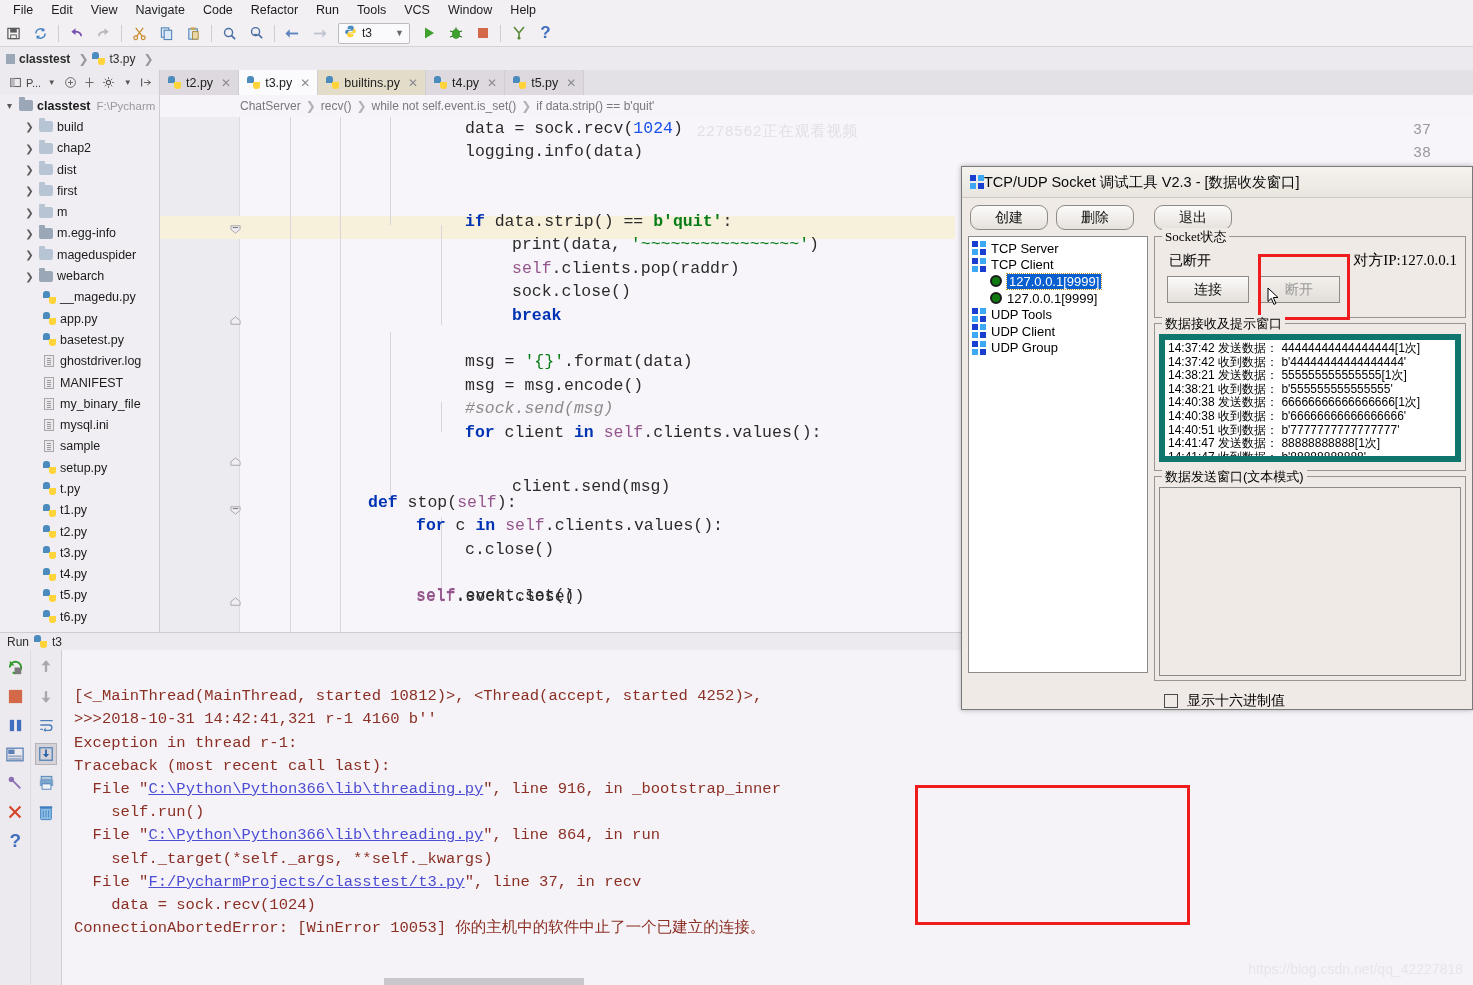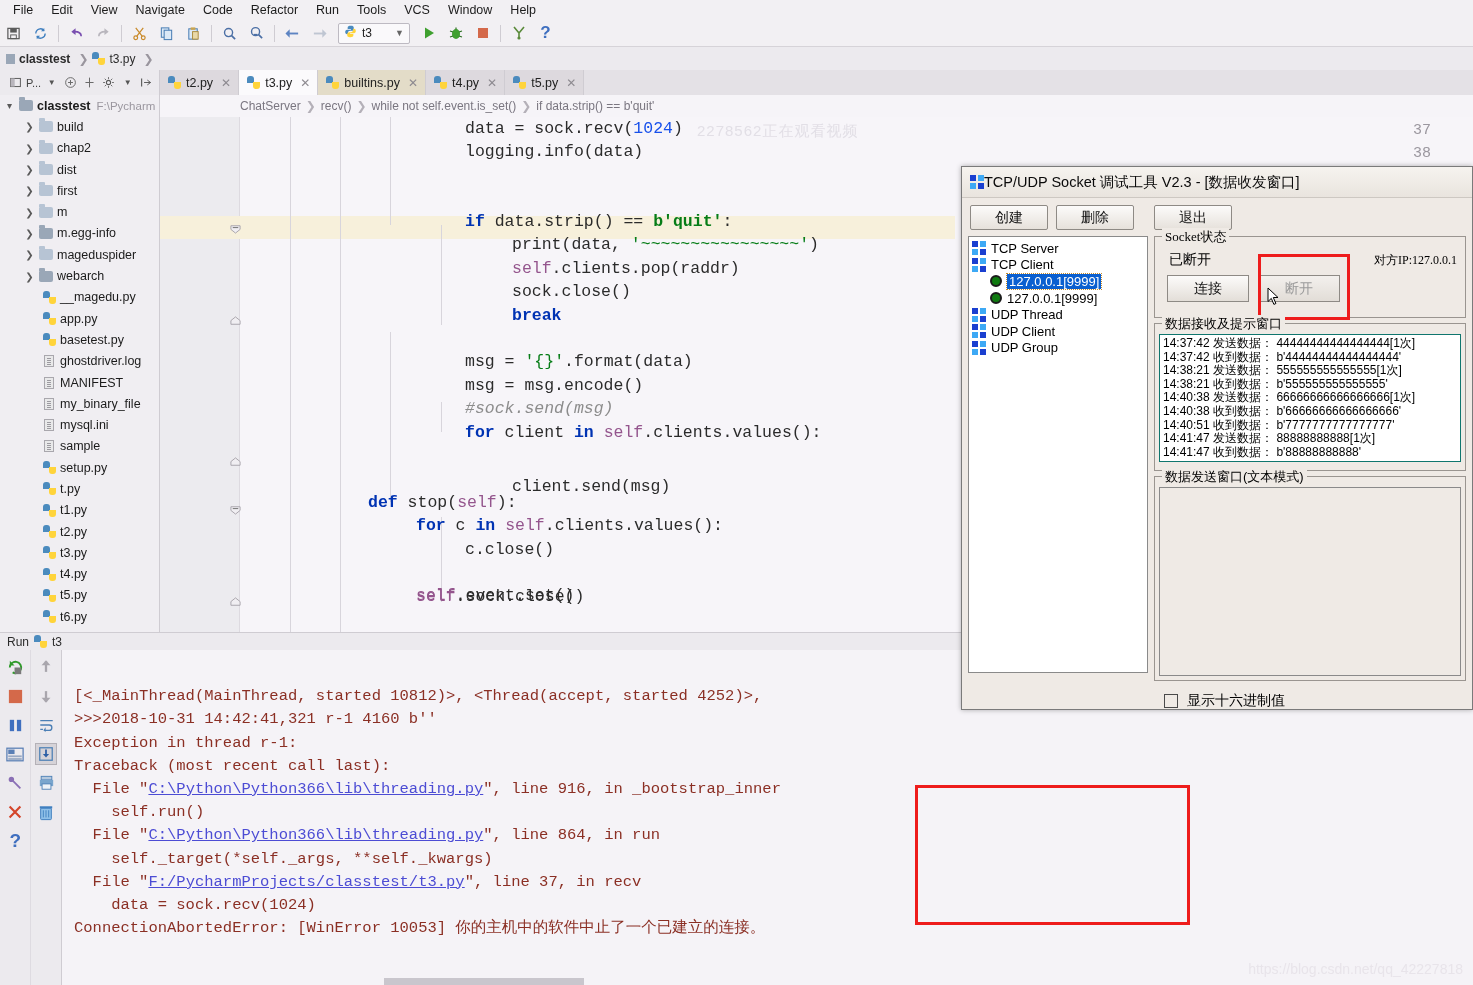--- a/index.html
+++ b/index.html
@@ -171,55 +171,55 @@
     font-size:14.5px; color:#0a0a0a; border-bottom:1px solid #cdc8c2;
   }
   .sqico { width:14px; height:14px; display:grid; grid-template-columns:6px 6px;
     grid-template-rows:6px 6px; gap:2px; }
   .sqico i { display:block; background:#1a3fd0; }
   .sqico i.l { background:#3da9f5; }
   .sockbtns { display:flex; gap:8px; padding:7px 0 6px 8px; }
   .sbtn {
     min-width:78px; height:25px; display:flex; align-items:center; justify-content:center;
     background: linear-gradient(180deg,#fcfbfa 0%, #e6e1db 100%);
-    border:1px solid #8e8a85; font-size:14px; color:#111; border-radius:2px;
+    border:1px solid #8e8a85; font-size:14px; color:#111; border-radius:9px;
   }
   .sockbody { display:flex; padding:0 6px 6px 6px; gap:6px; height:480px; }
   .tree {
     width:180px; background:#ffffff; border:1px solid #8a8a8a;
     font-size:13px; color:#000; padding:3px 0 0 3px; height:437px;
   }
   .tline { display:flex; align-items:center; gap:5px; height:16.6px; white-space:nowrap; }
   .tline.child { padding-left:18px; }
   .tline .sel { background:#0a5fd0; color:#fff; padding:0 2px; outline:1px dotted #c48a2a; }
   .dot { width:12px; height:12px; border-radius:50%; background:#0f7a10;
     border:2px solid #1b1b1b; box-sizing:border-box; }
   .rightcol { flex:1; display:flex; flex-direction:column; gap:5px; }
   .grp { border:1px solid #9a9590; position:relative; background:#efeae5; }
   .grp > .cap {
     position:absolute; top:-9px; left:7px; background:#efeae5; padding:0 3px;
     font-size:13px; color:#000;
   }
   .statusgrp { height:82px; padding:14px 8px 6px 8px; position:relative;font-family:Liberation Serif, serif; }
   .statusrow { display:flex; align-items:center; font-size:14px; }
   .statusrow .st { margin-left:6px; }
-  .statusrow .ip { margin-left:auto; font-size:12px; }
+  .statusrow .ip { margin-left:auto; font-size:15px; }
   .connrow { display:flex; gap:9px; margin-top:6px; padding-left:4px; }
   .cbtn {
     width:82px; height:27px; display:flex; align-items:center; justify-content:center;
     background: linear-gradient(180deg,#fcfbfa 0%, #e3ded8 100%);
     border:1px solid #8e8a85; font-size:14px; color:#111;
   }
   .cbtn.disabled { color:#9a9a9a; background: linear-gradient(180deg,#f3f0ed 0%, #e2ddd7 100%); }
   .redhl { position:absolute; left:103px; top:17px; width:92px; height:66px;
     border:3px solid #ee1c1c; pointer-events:none; }
   .cursor { position:absolute; left:112px; top:50px; width:13px; height:19px; }
   .recvgrp { height:148px; padding:10px 4px 4px 4px; }
   .recvbox {
-    height:128px; background:#ffffff; border:1px solid #0f766e; overflow:hidden;
+    height:128px; background:#ffffff; border:6px solid #0f766e; overflow:hidden;
     font-family:"Liberation Sans", sans-serif; font-size:12px; color:#000;
     padding:2px 0 0 3px; line-height:13.6px;
   }
   .sendgrp { flex:1; padding:10px 4px 4px 4px; }
   .sendbox { height:100%; background:#efeae5; border:1px solid #8a8a8a; }
   .hexrow { display:flex; align-items:center; gap:9px; padding:6px 0 0 10px; font-size:14px; }
   .chk { width:14px; height:14px; border:1px solid #4a4a4a; background:#efeae5; }
 </style>
 </head>
 <body>
@@ -886,21 +886,21 @@
           <span class="dot"></span>
           <span>127.0.0.1[9999]</span>
         </div>
         <div class="tline">
           <span class="sqico">
               <i></i>
               <i class="l"></i>
               <i class="l"></i>
               <i></i>
             </span>
-          <span>UDP Thread</span>
+          <span>UDP Tools</span>
         </div>
         <div class="tline">
           <span class="sqico">
               <i></i>
               <i class="l"></i>
               <i class="l"></i>
               <i></i>
             </span>
           <span>UDP Client</span>
         </div>

